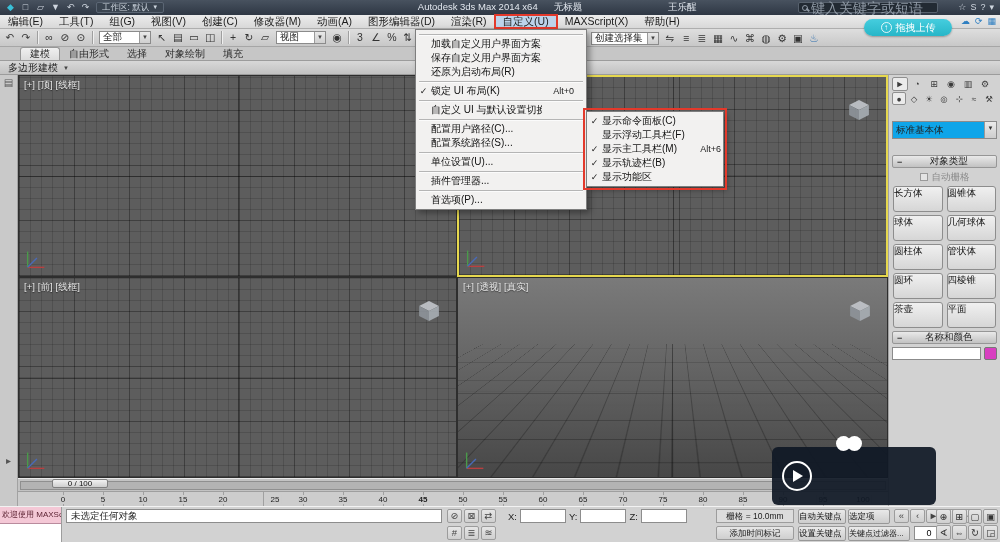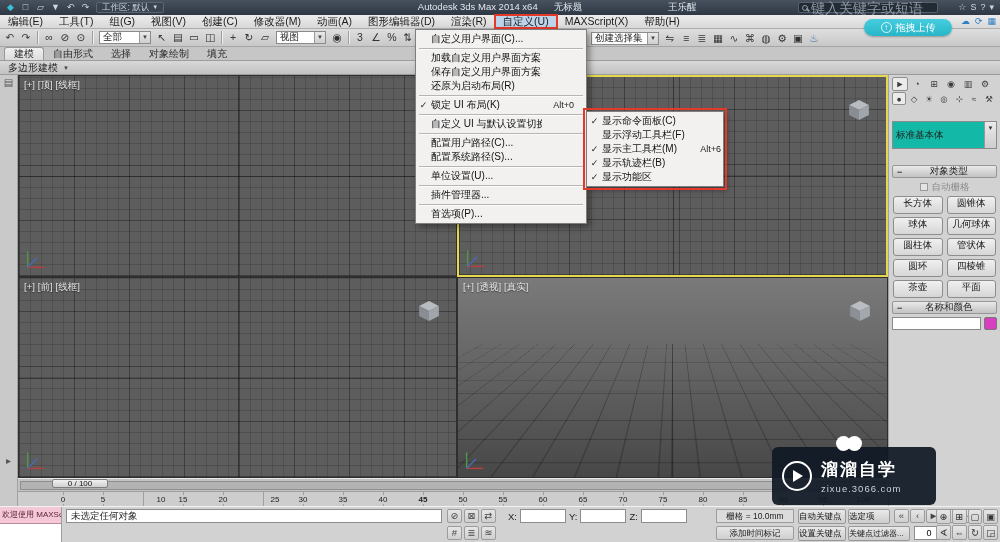--- a/index.html
+++ b/index.html
@@ -34,21 +34,21 @@
   .toolbar{position:absolute;top:29px;left:0;right:0;height:18px;background:linear-gradient(#dedede,#c8c8c8);border-bottom:1px solid #a6a6a6;display:flex;align-items:center;padding:0 2px}
   .tb-icon{width:16px;height:15px;line-height:15px;text-align:center;font-size:10.5px;color:#333;border-radius:2px;flex:none}
   .tb-sep{width:1px;height:13px;background:#9f9f9f;margin:0 3px;box-shadow:1px 0 0 #efefef;flex:none}
   .tb-group{display:flex;align-items:center}
   .tb-combo{display:flex;align-items:center;height:13px;background:#fff;border:1px solid #8b8b8b;margin:0 3px;font-size:9.5px;flex:none}
   .tb-combo .val{padding:0 3px;white-space:nowrap;overflow:hidden}
   .tb-combo .arr{width:11px;height:11px;background:linear-gradient(#e9e9e9,#cfcfcf);border-left:1px solid #9a9a9a;text-align:center;font-size:6px;line-height:11px;color:#444}
   .tb-right{position:absolute;left:588px;top:2px;display:flex;align-items:center}
 
   
-  .ribbon-tabs{position:absolute;top:47px;left:0;right:0;height:14px;background:#c6c6c6;border-bottom:1px solid #9c9c9c;display:flex;padding-left:4px}
+  .ribbon-tabs{position:absolute;top:47px;left:0;right:0;height:14px;background:#c6c6c6;border-bottom:1px solid #9c9c9c;display:flex;padding-left:20px}
   .rb-tab{padding:0 9px;font-size:10px;line-height:13px;color:#2a2a2a;white-space:nowrap}
   .rb-tab.active{background:linear-gradient(#f0f0f0,#dcdcdc);border:1px solid #979797;border-bottom:none;border-radius:3px 3px 0 0;line-height:12px}
   .ribbon-panel{position:absolute;top:61px;left:0;right:0;height:14px;background:linear-gradient(#d8d8d8,#c2c2c2);border-bottom:1px solid #9c9c9c;display:flex;align-items:center;padding-left:8px;font-size:10px;color:#222}
   .rp-caret{margin-left:5px;font-size:6px;color:#444}
 
   
   .main{position:absolute;top:75px;left:0;width:1000px;height:431px;background:#bfbfbf}
   .left-strip{position:absolute;left:0;top:0;width:18px;height:431px;background:#c9c9c9;border-right:1px solid #a2a2a2}
   #left-strip-icons{display:flex;flex-direction:column;height:100%;justify-content:space-between;padding:2px 0 40px}
   .ls-icon{display:block;width:14px;margin:0 auto;text-align:center;color:#555;font-size:10px}
@@ -85,30 +85,30 @@
   .tick-label{position:absolute;top:3px;transform:translateX(-50%);font-size:8px;color:#222;background:#cdcdcd;padding:0 2px;line-height:9px}
 
   
   .cmd-panel{position:absolute;left:888px;top:0;width:112px;height:431px;background:#d2d2d2;border-left:1px solid #a2a2a2;padding:1px 3px}
   #panel-tabs{display:flex;gap:1px;margin:1px 0}
   .cp-tab{width:16px;height:14px;line-height:13px;text-align:center;font-size:9px;color:#3c3c3c;border:1px solid transparent;border-radius:2px}
   .cp-tab.active{background:#ebebeb;border-color:#8f8f8f}
   #panel-subtabs{display:flex;gap:1px;margin:1px 0}
   .cp-subtab{width:14px;height:13px;line-height:12px;text-align:center;font-size:8.5px;color:#3c3c3c;border:1px solid transparent;border-radius:2px}
   .cp-subtab.active{background:#ebebeb;border-color:#8f8f8f}
-  .cp-dropdown{display:flex;height:28px;background:#14b8a6;border:1px solid #8b8b8b;margin:16px 0;font-size:9.5px;align-items:center}
+  .cp-dropdown{display:flex;height:18px;background:#0ea5e9;border:1px solid #8b8b8b;margin:16px 0;font-size:9.5px;align-items:center}
   .cpd-val{flex:1;padding-left:3px;white-space:nowrap;overflow:hidden}
   .cpd-arr{width:12px;height:100%;background:linear-gradient(#ebebeb,#cdcdcd);border-left:1px solid #999;font-size:6px;line-height:12px;text-align:center;color:#333}
   .rollout{height:13px;background:linear-gradient(#e9e9e9,#c2c2c2);border:1px solid #969696;border-radius:2px;margin:3px 0;display:flex;align-items:center;font-size:9.5px;color:#1a1a1a;padding:0 4px;gap:3px}
   .roll-minus{font-weight:bold;font-size:9px;color:#333;flex:none}
   .roll-title{flex:1;text-align:center;white-space:nowrap;overflow:hidden}
   .autogrid{display:flex;align-items:center;justify-content:center;gap:4px;height:12px;color:#8b8b8b;font-size:9.5px}
   .cb{width:8px;height:8px;border:1px solid #9a9a9a;background:#e4e4e4;flex:none}
   .obj-grid{display:grid;grid-template-columns:1fr 1fr;gap:3px 4px;margin:3px 1px}
-  .obj-btn{height:18px;line-height:12px;text-align:center;font-size:9.5px;color:#111;background:linear-gradient(#f0f0f0,#d6d6d6);border:1px solid #8d8d8d;border-radius:3px;white-space:nowrap;overflow:hidden}
+  .obj-btn{height:26px;line-height:12px;text-align:left;font-size:9.5px;color:#111;background:linear-gradient(#f0f0f0,#d6d6d6);border:1px solid #8d8d8d;border-radius:3px;white-space:nowrap;overflow:hidden}
   .name-row{display:flex;gap:3px;align-items:center;margin-top:3px}
   .name-input{flex:1;height:13px;border:1px solid #8b8b8b;background:#fff;font-size:9px;padding:0 2px;min-width:0}
   .swatch{width:13px;height:13px;border:1px solid #777;border-radius:2px;flex:none}
 
   
   .statusbar{position:absolute;top:506px;left:0;width:1000px;height:36px;background:#d2d2d2;border-top:1px solid #f2f2f2}
   .mini-listener{position:absolute;left:0;top:0;width:62px;height:36px;border-right:1px solid #9d9d9d}
   .ml-pink{height:17px;background:#f4c8d6;border-bottom:1px solid #b98b9d;font-size:8px;line-height:16px;padding:0 2px;color:#5d2434;white-space:nowrap;overflow:hidden}
   .ml-white{height:18px;background:#fff}
   .prompt-field{position:absolute;left:66px;top:2px;width:376px;height:14px;background:#fff;border:1px solid #8d8d8d;font-size:9.5px;line-height:12px;padding:0 4px;color:#222;white-space:nowrap;overflow:hidden}
@@ -365,21 +365,21 @@
     </div>
 
     <div class="timeslider">
       <div class="ts-track"></div>
       <div class="ts-handle">0 / 100</div>
     </div>
     <div class="ruler">
       <div class="ruler-inner" id="ruler-ticks">
           <span class="tick-label" style="left: 0%;">0</span>
           <span class="tick-label" style="left: 5%;">5</span>
-          <span class="tick-label" style="left: 10%; margin-left: 18px;">10</span>
+          <span class="tick-label" style="left: 10%;">10</span>
           <span class="tick-label" style="left: 15%;">15</span>
           <span class="tick-label" style="left: 20%;">20</span>
           <span class="tick-label" style="left: 25%; margin-left: 12px;">25</span>
           <span class="tick-label" style="left: 30%;">30</span>
           <span class="tick-label" style="left: 35%;">35</span>
           <span class="tick-label" style="left: 40%;">40</span>
           <span class="tick-label" style="left: 45%; font-weight: bold;">45</span>
           <span class="tick-label" style="left: 50%;">50</span>
           <span class="tick-label" style="left: 55%;">55</span>
           <span class="tick-label" style="left: 60%;">60</span>
@@ -492,26 +492,20 @@
         <span class="nav-icon">▣</span>
         <span class="nav-icon">∢</span>
         <span class="nav-icon">⇔</span>
         <span class="nav-icon">↻</span>
         <span class="nav-icon">◲</span>
       </div>
   </div>
 
   <div class="dropdown">
     <div id="customize-menu-items">
-        <div class="dd-item">
-          <span class="dd-chk"></span>
-          <span class="dd-lbl">自定义用户界面(C)...</span>
-          <span class="dd-sc"></span>
-          <span class="dd-arr"></span>
-        </div>
         <div class="dd-sep"></div>
         <div class="dd-item">
           <span class="dd-chk"></span>
           <span class="dd-lbl">加载自定义用户界面方案...</span>
           <span class="dd-sc"></span>
           <span class="dd-arr"></span>
         </div>
         <div class="dd-item">
           <span class="dd-chk"></span>
           <span class="dd-lbl">保存自定义用户界面方案...</span>
@@ -611,19 +605,15 @@
   </div>
 
   <div class="wm-circles">
       <span></span>
       <span></span>
     </div>
   <div class="watermark">
     <div class="wm-logo">
         <span class="wm-play"></span>
       </div>
-    <div class="wm-text">
-      <div class="wm-brand">溜溜自学</div>
-      <div class="wm-url">zixue.3066.com</div>
-    </div>
   </div>
 
 </div>
 
 </body></html>

